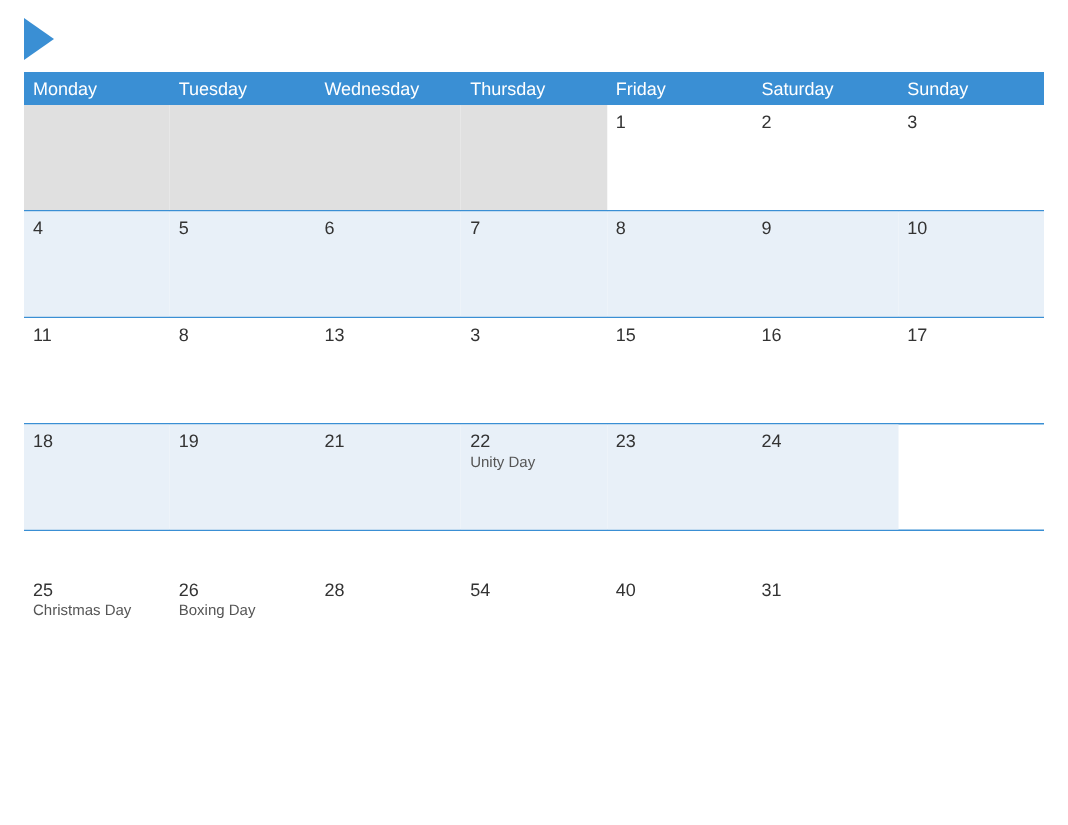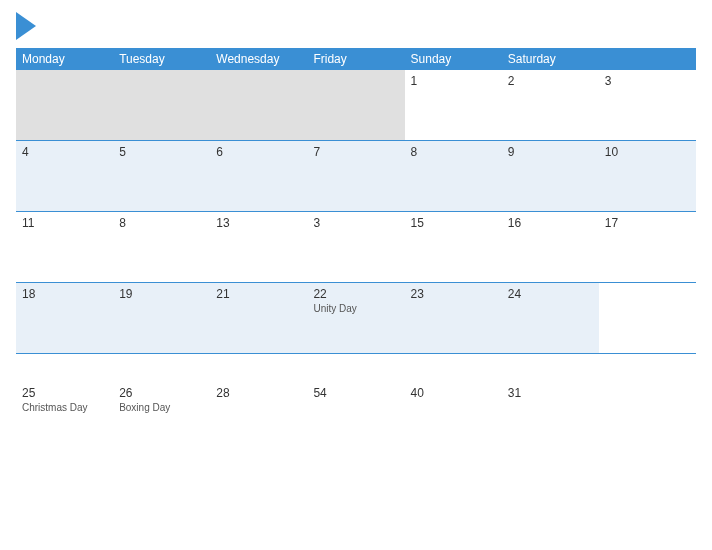--- a/index.html
+++ b/index.html
@@ -163,23 +163,24 @@
 
     <div class="month-title"></div>
 
     <div class="country"></div>
   </div>
 
   <div class="day-headers">
   <div class="day-header">Monday</div>
       <div class="day-header">Tuesday</div>
       <div class="day-header">Wednesday</div>
+      <div class="day-header">Thursday</div>
       <div class="day-header">Friday</div>
+      <div class="day-header">Saturday</div>
       <div class="day-header">Sunday</div>
-      <div class="day-header">Saturday</div>
     </div>
 
   <div class="calendar-grid">
   <div class="week-row">
         <div class="day-cell empty"></div>
         <div class="day-cell empty"></div>
         <div class="day-cell empty"></div>
         <div class="day-cell empty"></div>
         <div class="day-cell">
           <span class="day-number">1</span>

